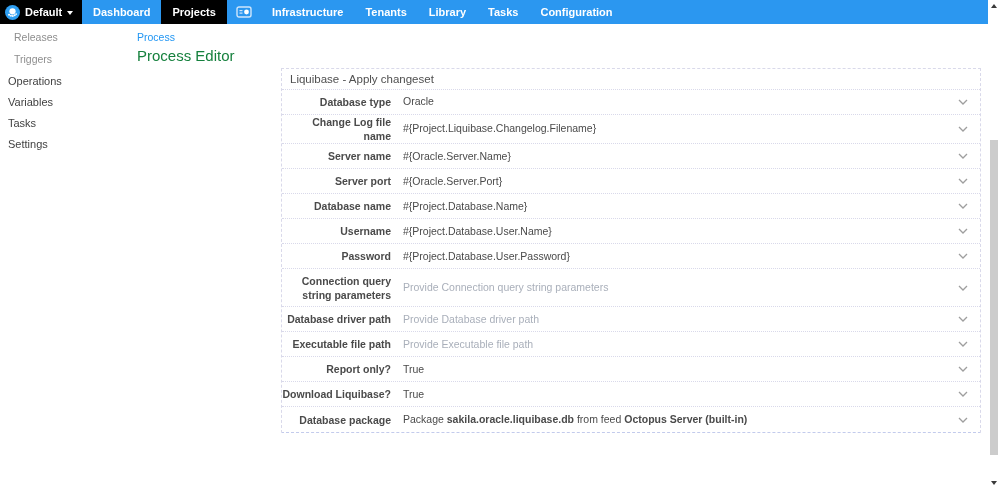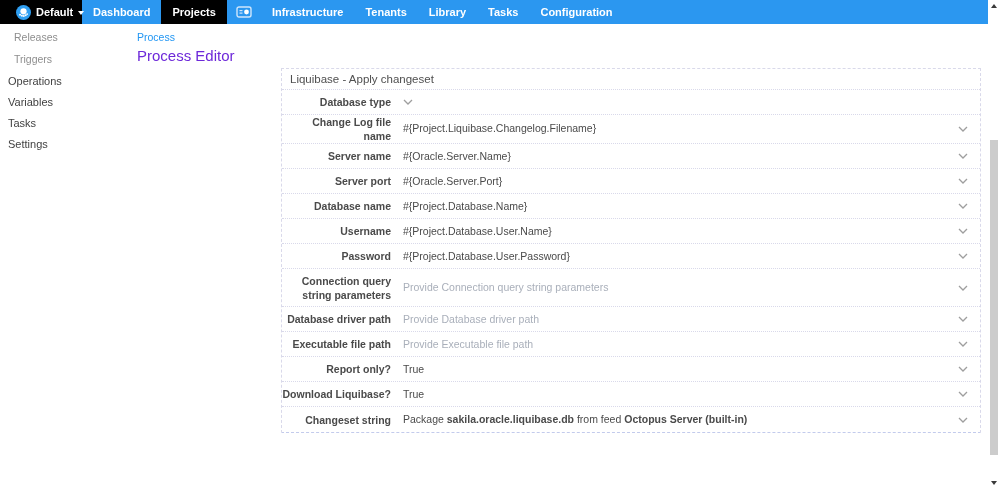--- a/index.html
+++ b/index.html
@@ -3,21 +3,21 @@
 <meta charset="utf-8">
 <style>
   * { margin:0; padding:0; box-sizing:border-box; }
   html,body { width:1000px; height:488px; overflow:hidden; background:#fff;
               font-family:"Liberation Sans", sans-serif; }
 
   
   .navbar { position:absolute; top:0; left:0; width:988px; height:24px;
             background:#2b97f0; display:flex; align-items:stretch; }
   .brand { background:#000; width:82px; display:flex; align-items:center;
-           padding-left:16px; gap:5px; flex:none; }
+           padding-left:5px; gap:5px; flex:none; }
   .brand-name { color:#fff; font-size:11px; font-weight:700; }
   .caret-down { width:0; height:0; border-left:3.5px solid transparent;
                 border-right:3.5px solid transparent; border-top:4px solid #fff; margin-top:1px; }
   .nav-item { color:#fff; font-size:11px; font-weight:700; display:flex;
               align-items:center; padding:0 11px; cursor:pointer; white-space:nowrap; }
   .nav-item.active { background:#000000; }
   .nav-icon-item { display:flex; align-items:center; padding:0 9px; }
   .nav-right { margin-left:auto; display:flex; align-items:center; gap:9px; padding-right:12px; }
   .avatar { width:16px; height:16px; border-radius:50%; background:#fff;
             display:flex; align-items:center; justify-content:center; }
@@ -26,21 +26,21 @@
   
   .sidebar { position:absolute; top:24px; left:0; width:130px; padding-top:6px; }
   .side-item { font-size:11px; color:#424242; margin:0 0 10px 8px; height:11px;
                line-height:11px; cursor:pointer; }
   .side-item.sub { margin-left:14px; color:#8e8e8e; font-size:10.5px; margin-bottom:11px; }
   .side-item.gap { margin-top:2px; }
 
   
   .crumb-block { position:absolute; left:137px; top:31px; }
   .breadcrumb { font-size:10.5px; color:#2196f3; font-weight:500; cursor:pointer; }
-  .page-title { font-size:15px; color:#6d28d9; margin-top:4px; }
+  .page-title { font-size:15px; color:#15803d; margin-top:4px; }
 
   .actions { position:absolute; top:41px; right:30px; display:flex; align-items:center; gap:15px;margin-top:32px; }
   .btn-addstep { border:1px dashed #8fc7f5; background:#fff; color:#2196f3;
                  font-size:10px; font-weight:700; letter-spacing:.3px;
                  padding:5px 11px; border-radius:2px; cursor:pointer;
                  font-family:"Liberation Sans", sans-serif; }
   .btn-save { color:#b9c0cb; font-size:10px; font-weight:700; letter-spacing:.3px;
               border-bottom:1px dotted #c9c9d8; padding:4px 5px 4px; cursor:default; }
   .kebab { color:#6f6f6f; font-size:14px; line-height:14px; cursor:pointer;
            letter-spacing:0; padding:0 2px; }
@@ -131,20 +131,21 @@
   <button class="btn-addstep">ADD STEP</button>
   <span class="btn-save">SAVE</span>
   <span class="kebab">⋮</span>
 </div>
 
 <div class="panel">
   <div class="p-header">Liquibase - Apply changeset</div>
 
   <div class="frow">
     <div class="row-label">Database type</div>
+    <div class="row-value">Oracle</div>
     <span class="chev">
         <svg width="10" height="6" viewBox="0 0 10 6">
           <path d="M1 1l4 4 4-4" fill="none" stroke="#9e9e9e" stroke-width="1.3"></path>
         </svg>
       </span>
   </div>
   <div class="frow">
     <div class="row-label">Change Log file name</div>
     <div class="row-value">#{Project.Liquibase.Changelog.Filename}</div>
     <span class="chev">
@@ -237,21 +238,21 @@
   <div class="frow">
     <div class="row-label">Download Liquibase?</div>
     <div class="row-value">True</div>
     <span class="chev">
         <svg width="10" height="6" viewBox="0 0 10 6">
           <path d="M1 1l4 4 4-4" fill="none" stroke="#9e9e9e" stroke-width="1.3"></path>
         </svg>
       </span>
   </div>
   <div class="frow">
-    <div class="row-label">Changeset string</div>
+    <div class="row-label">Database package</div>
     <div class="row-value"><span>Package </span><b>sakila.oracle.liquibase.db</b><span> from feed </span><b>Octopus Server (built-in)</b></div>
     <span class="chev">
         <svg width="10" height="6" viewBox="0 0 10 6">
           <path d="M1 1l4 4 4-4" fill="none" stroke="#9e9e9e" stroke-width="1.3"></path>
         </svg>
       </span>
   </div>
 </div>
 
 <div class="scrollbar">

